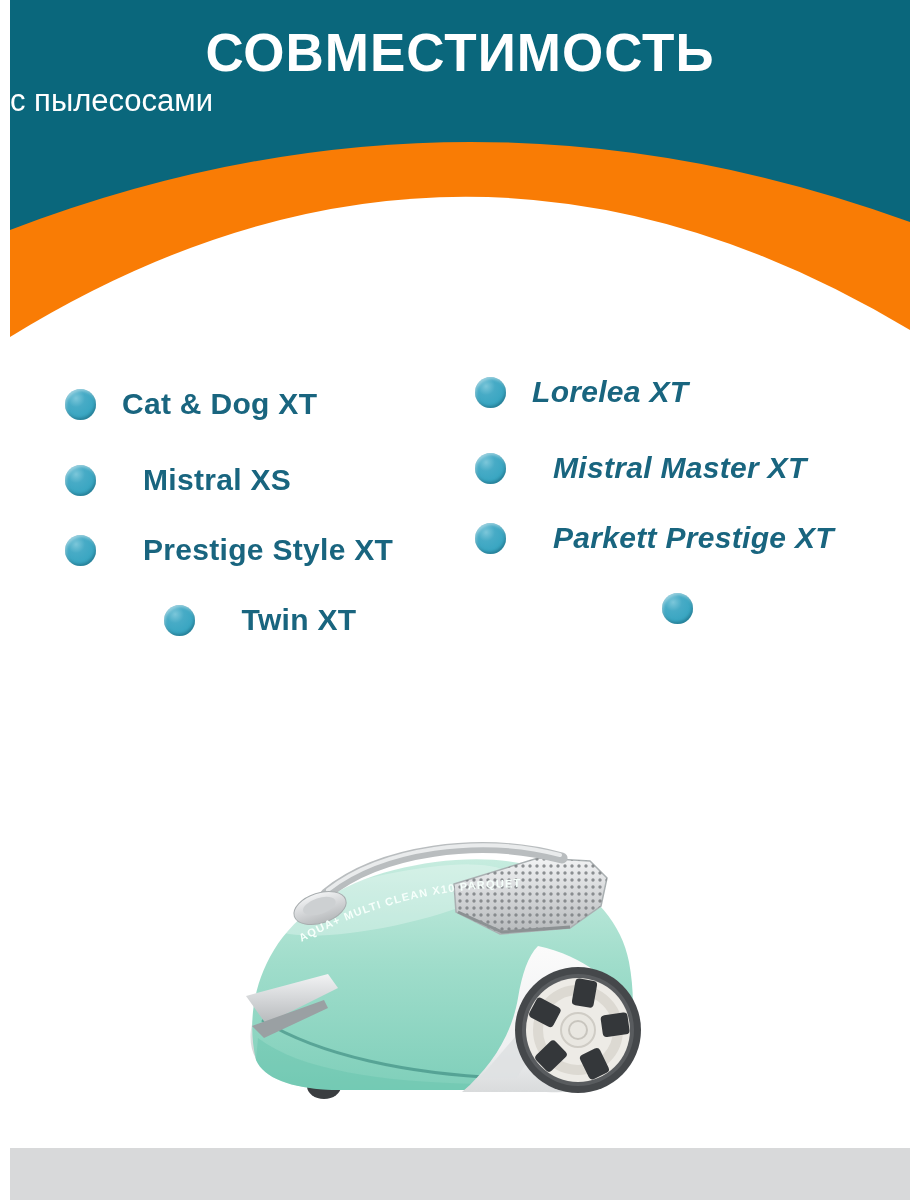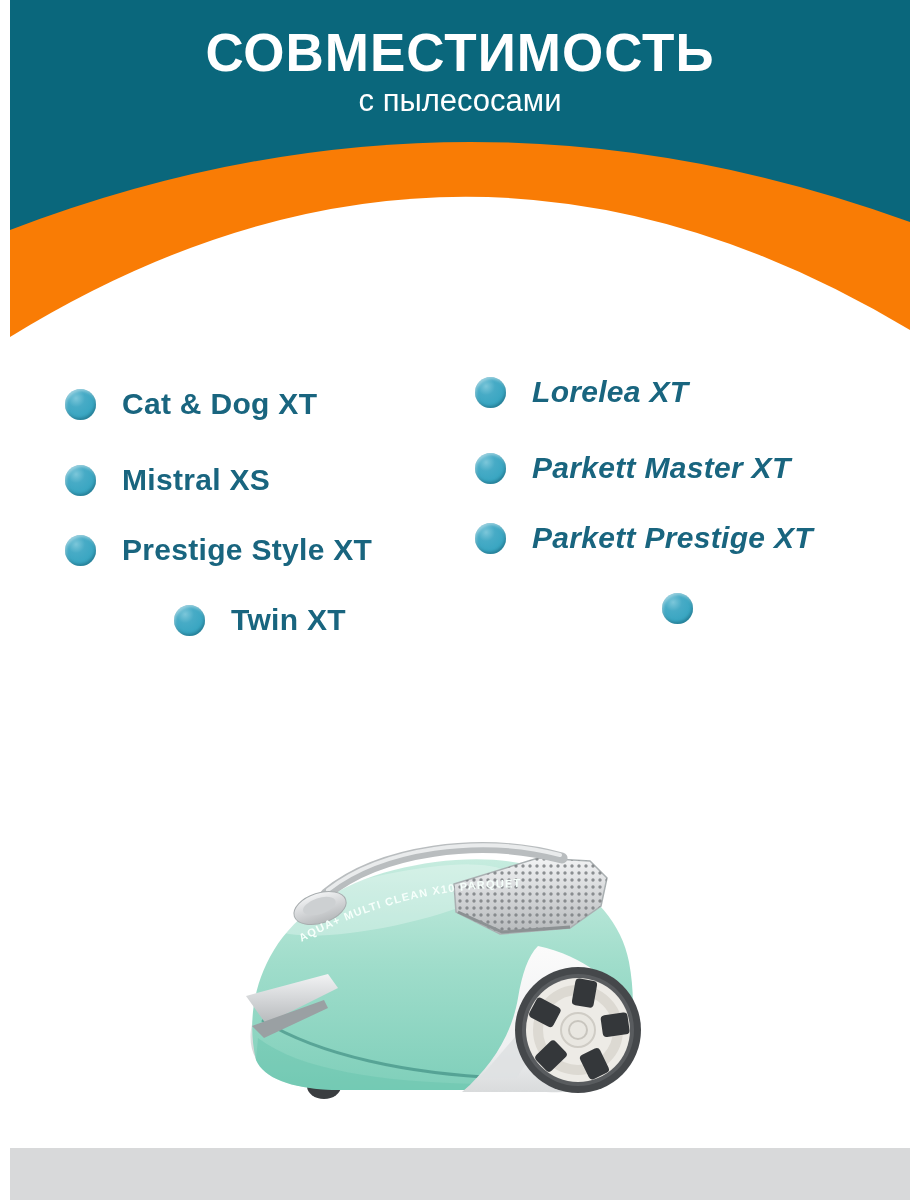--- a/index.html
+++ b/index.html
@@ -8,29 +8,29 @@
     overflow:hidden;font-family:"Liberation Sans", sans-serif;
   }
   
   .header{position:absolute;left:10px;top:0;width:900px;height:340px;}
   .header svg{position:absolute;left:0;top:0;width:100%;height:100%;display:block;}
   .header-title{
     position:absolute;left:0;top:26px;width:100%;text-align:center;
     color:#ffffff;font-size:53px;font-weight:bold;letter-spacing:1px;line-height:1;
   }
   .header-subtitle{
-    position:absolute;left:0;top:85px;width:100%;text-align:center;
+    position:absolute;left:0;top:85px;width:100%;
     color:#ffffff;font-size:31px;font-weight:normal;line-height:1;
   }
   
   .col{position:absolute;top:375px;}
   .col-left{left:65px;width:390px;margin-top:12px;}
   .col-right{left:475px;width:430px;font-style:italic;}
   .item{display:flex;align-items:center;height:34px;}
-  .item + .item{margin-top:42px;}
+  .item + .item{margin-top:42px;gap:21px;}
   .item:nth-child(3){margin-top:36px;}
   .item:nth-child(4){margin-top:36px;justify-content:center;}
   .bullet{
     width:31px;height:31px;border-radius:50%;flex:0 0 31px;margin-right:26px;
     background:radial-gradient(circle at 36% 30%, #7cc7da 0%, #47abc6 30%, #3aa6c2 62%, #2b8ea9 100%);
     box-shadow:inset -1px -2px 3px rgba(20,90,110,0.45), inset 1px 2px 3px rgba(255,255,255,0.45);
   }
   .model{
     color:#19657f;font-size:30px;font-weight:bold;letter-spacing:0.3px;white-space:nowrap;
   }
@@ -75,21 +75,21 @@
     </div>
   </div>
 
   <div class="col col-right">
     <div class="item">
       <span class="bullet"></span>
       <span class="model">Lorelea XT</span>
     </div>
     <div class="item">
       <span class="bullet"></span>
-      <span class="model">Parkett Master XT</span>
+      <span class="model">Mistral Master XT</span>
     </div>
     <div class="item">
       <span class="bullet"></span>
       <span class="model">Parkett Prestige XT</span>
     </div>
     <div class="item">
       <span class="bullet"></span>
     </div>
   </div>
 

